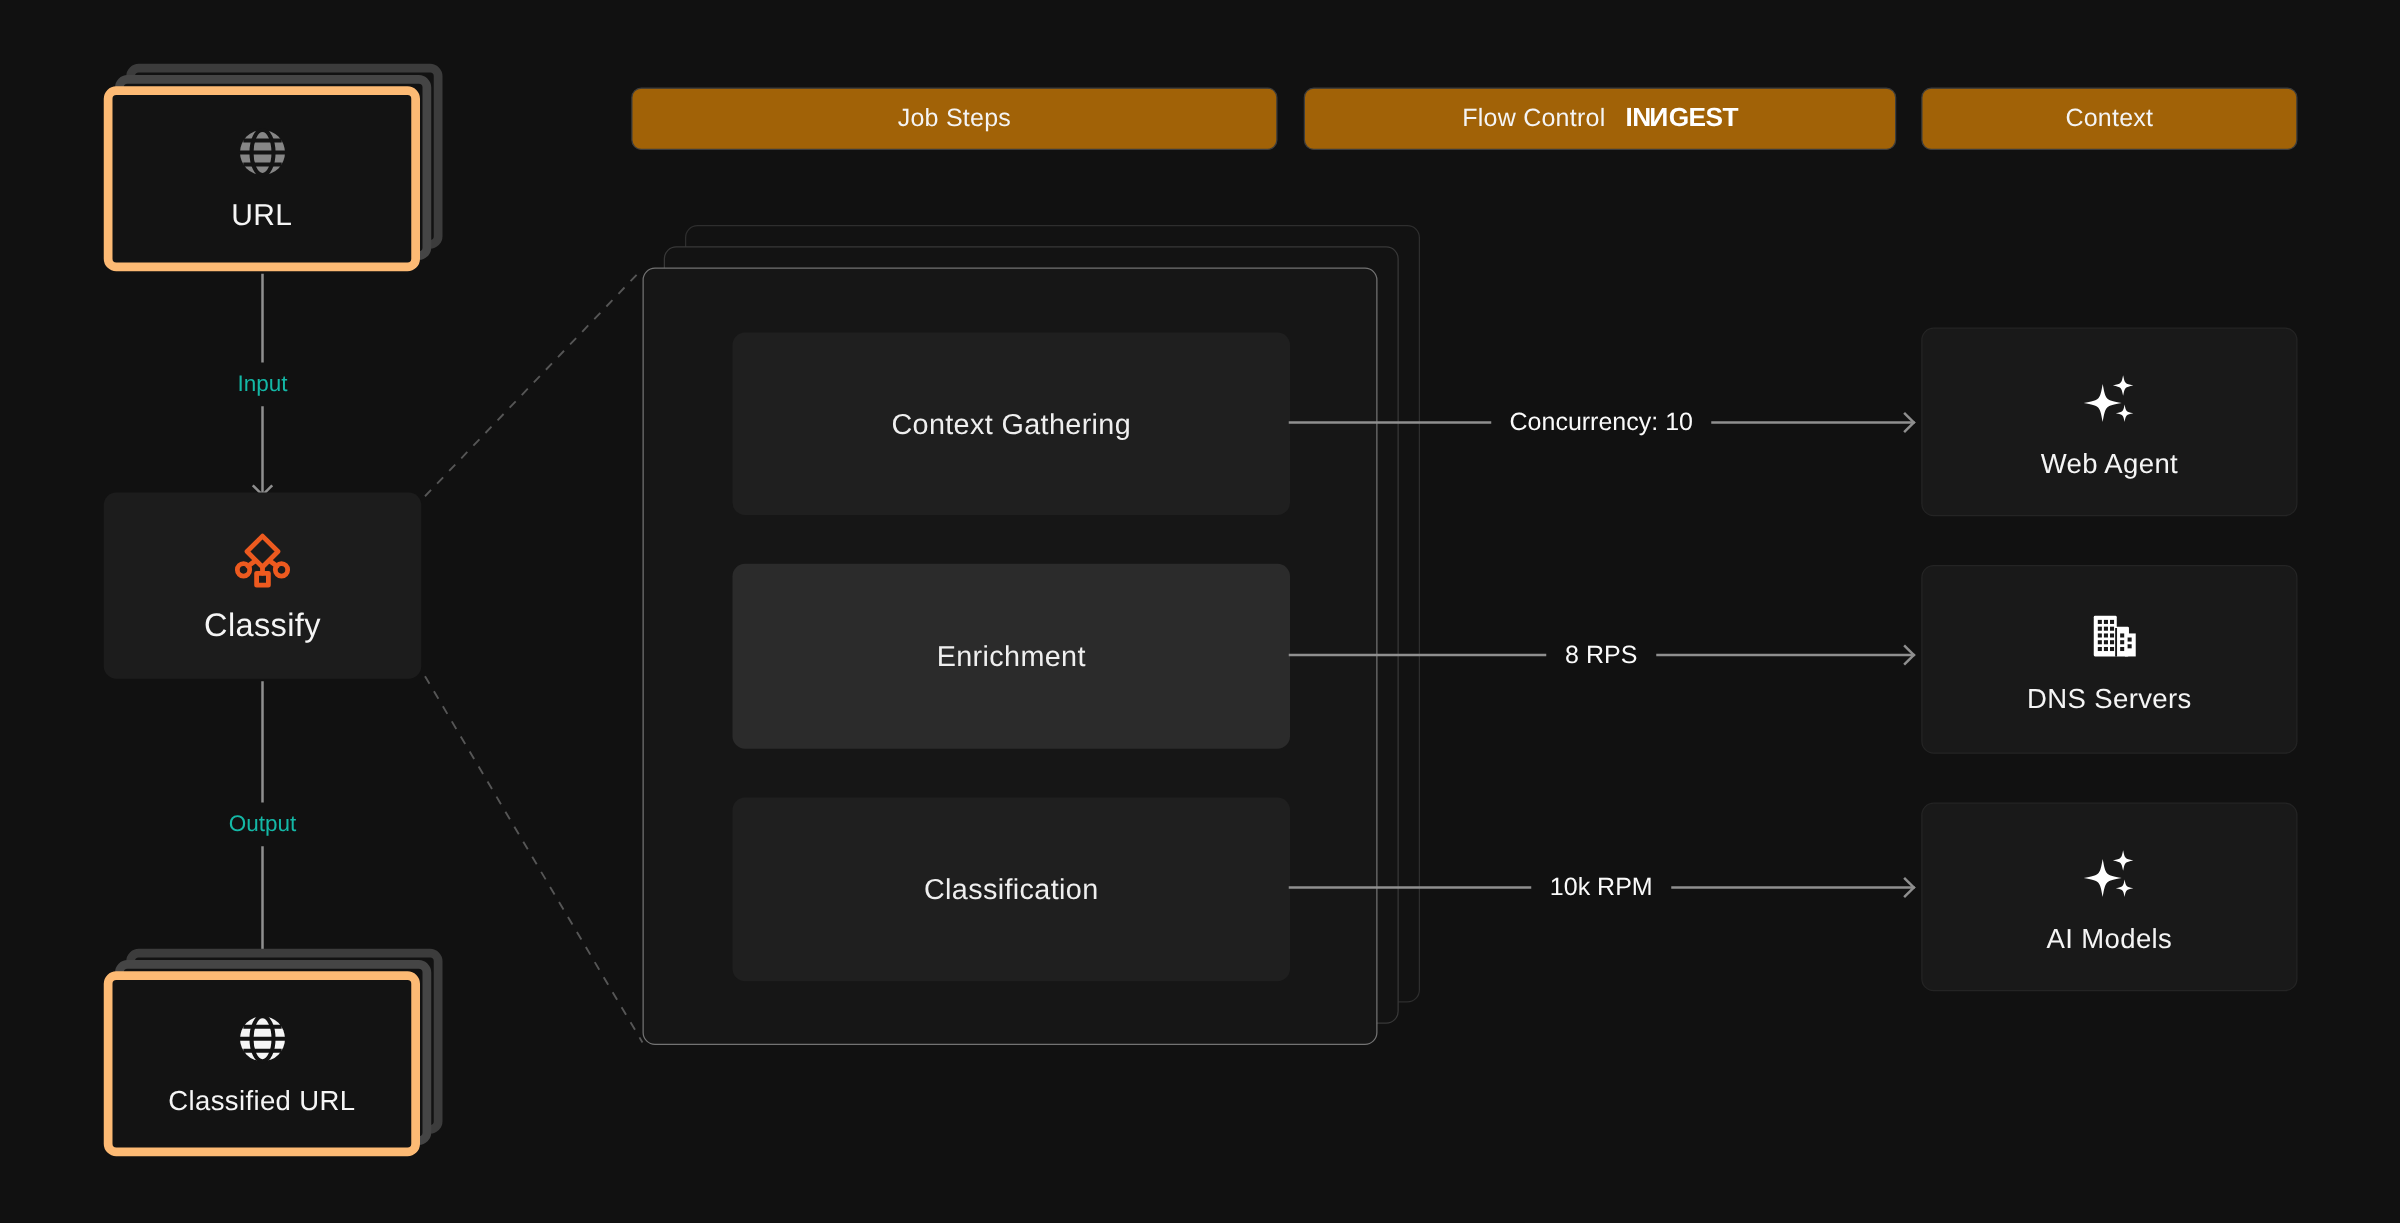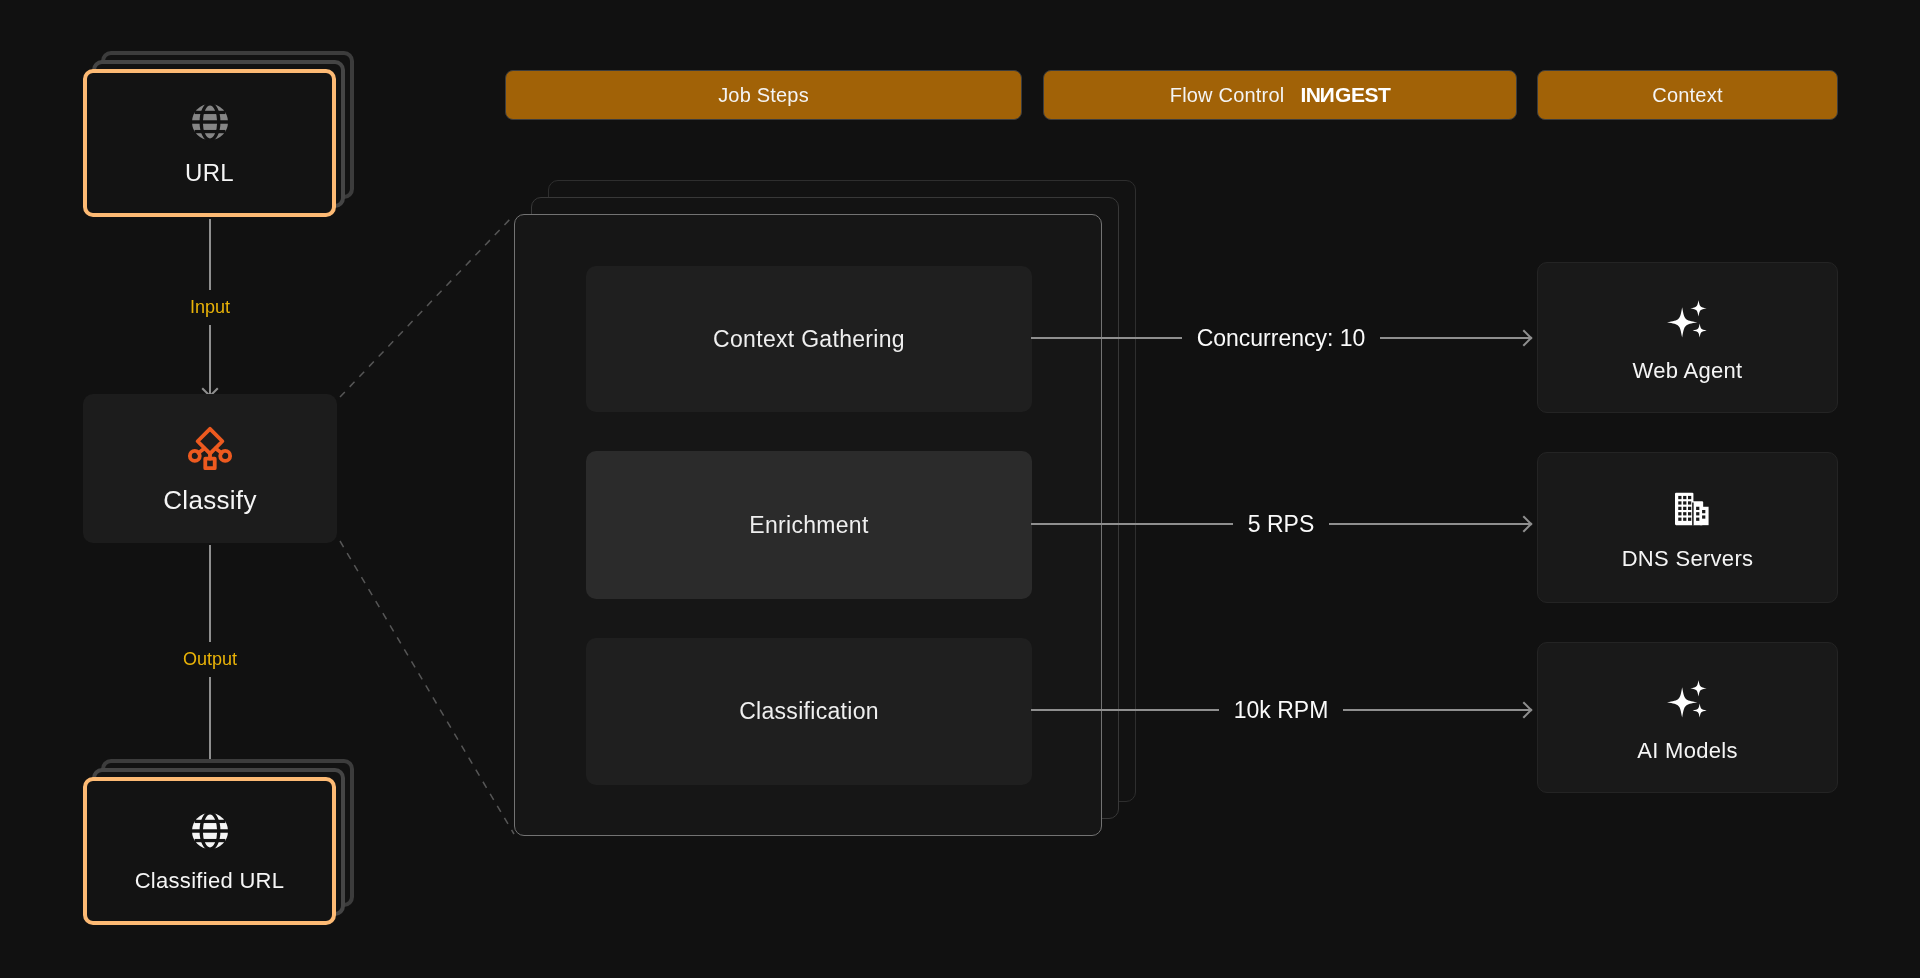--- a/index.html
+++ b/index.html
@@ -26,21 +26,21 @@
   #hdr-context { left:1537px; width:301px;align-items:center; }
   .logo {
     font-weight:800; font-size:21px; letter-spacing:-0.5px; color:#ffffff;
     display:inline-flex; align-items:center;
   }
   .logo .mir { display:inline-block; transform:scaleX(-1); }
   
   .stack { position:absolute; width:272px; height:167px; }
   .stack-card {
     position:absolute; width:253px; height:148px;
-    background:#121212; border:4px solid #fdba74; border-radius:10px;
+    background:#121212; border:7px solid #fdba74; border-radius:10px;
   }
   .stack-card.c-back { left:18px; top:0; border-color:#3c3c3c; }
   .stack-card.c-mid  { left:9px;  top:9px; border-color:#454545; }
   .stack-card.c-front{
     left:0; top:18px; background:#131313;
     display:flex; flex-direction:column; align-items:center; justify-content:center; gap:14px;
   }
   #stack-url { left:83px; top:51px; }
   #stack-classified { left:83px; top:759px; }
   .node-label { font-size:24px; color:#f5f5f5; letter-spacing:.3px; }
@@ -53,21 +53,21 @@
   }
   #classify-node .node-label { font-size:26px; }
   
   .varrow {
     position:absolute; width:120px;
     display:flex; flex-direction:column; align-items:center;
   }
   #edge-input  { left:150px; top:219px; height:176px; }
   #edge-output { left:150px; top:545px; height:228px; }
   .vseg { width:2px; flex:1; background:#8f8f8f; }
-  .vlabel { font-size:18px; color:#eab308; padding:7px 0; }
+  .vlabel { font-size:18px; color:#14b8a6; padding:7px 0; }
   .vchev {
     width:12px; height:12px; flex:none;
     border-right:2.4px solid #8f8f8f; border-bottom:2.4px solid #8f8f8f;
     transform:rotate(45deg); margin-top:-13px;
   }
   
   .panel { position:absolute; width:588px; height:622px; border-radius:10px; }
   #panel-back { left:548px; top:180px; border:1px solid #2e2e2e; background:#121212; }
   #panel-mid  { left:531px; top:197px; border:1px solid #383838; background:#131313; }
   #panel-front{ left:514px; top:214px; border:1px solid #737373; background:#161616; }
@@ -79,21 +79,21 @@
   #step-1 { top:51px;  height:146px; }
   #step-2 { top:236px; height:148px; background:#2b2b2b; }
   #step-3 { top:423px; height:147px; }
   
   .harrow {
     position:absolute; left:1031px; width:499px; height:30px;
     display:flex; align-items:center; z-index:5;
   }
   #harrow-1 { top:323px; } #harrow-2 { top:509px; } #harrow-3 { top:695px; }
   .hseg { flex:1; height:2px; background:#8f8f8f; }
-  .hlabel { margin:0 15px; font-size:23px; white-space:nowrap; color:#fafafa; }
+  .hlabel { margin:0 15px; font-size:20px; white-space:nowrap; color:#fafafa; }
   .hchev {
     width:12px; height:12px; flex:none;
     border-top:2.4px solid #8f8f8f; border-right:2.4px solid #8f8f8f;
     transform:rotate(45deg); margin-left:-13px;
   }
   
   .svc {
     position:absolute; left:1537px; width:301px; height:151px;
     background:#191919; border:1px solid #242424; border-radius:10px;
     display:flex; flex-direction:column; align-items:center; justify-content:center; gap:10px;
@@ -203,21 +203,21 @@
 </div>
 
 <div class="harrow" id="harrow-1">
   <div class="hseg"></div>
   <div class="hlabel">Concurrency: 10</div>
   <div class="hseg"></div>
   <div class="hchev"></div>
 </div>
 <div class="harrow" id="harrow-2">
   <div class="hseg"></div>
-  <div class="hlabel">5 RPS</div>
+  <div class="hlabel">8 RPS</div>
   <div class="hseg"></div>
   <div class="hchev"></div>
 </div>
 <div class="harrow" id="harrow-3">
   <div class="hseg"></div>
   <div class="hlabel">10k RPM</div>
   <div class="hseg"></div>
   <div class="hchev"></div>
 </div>
 

